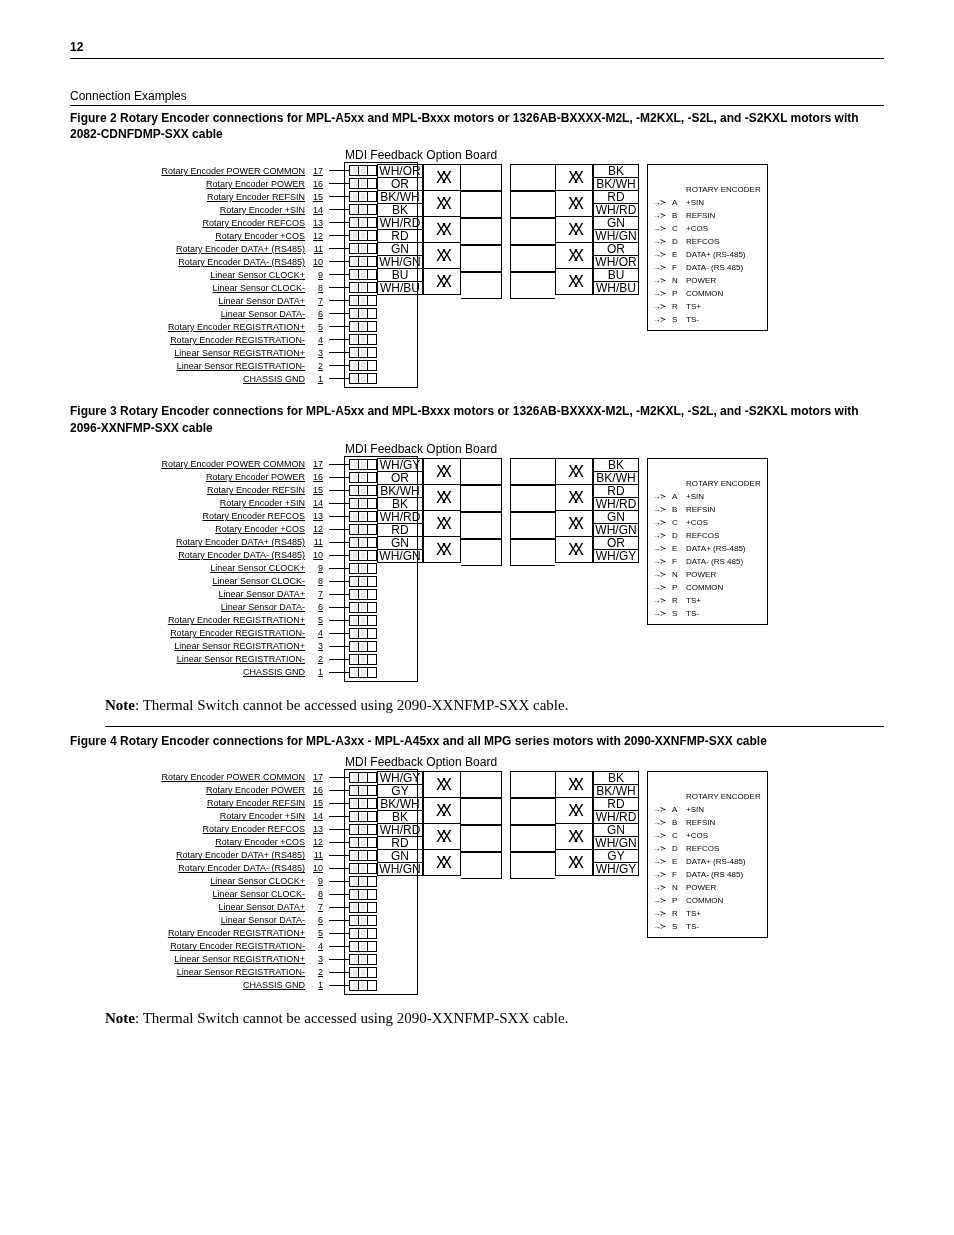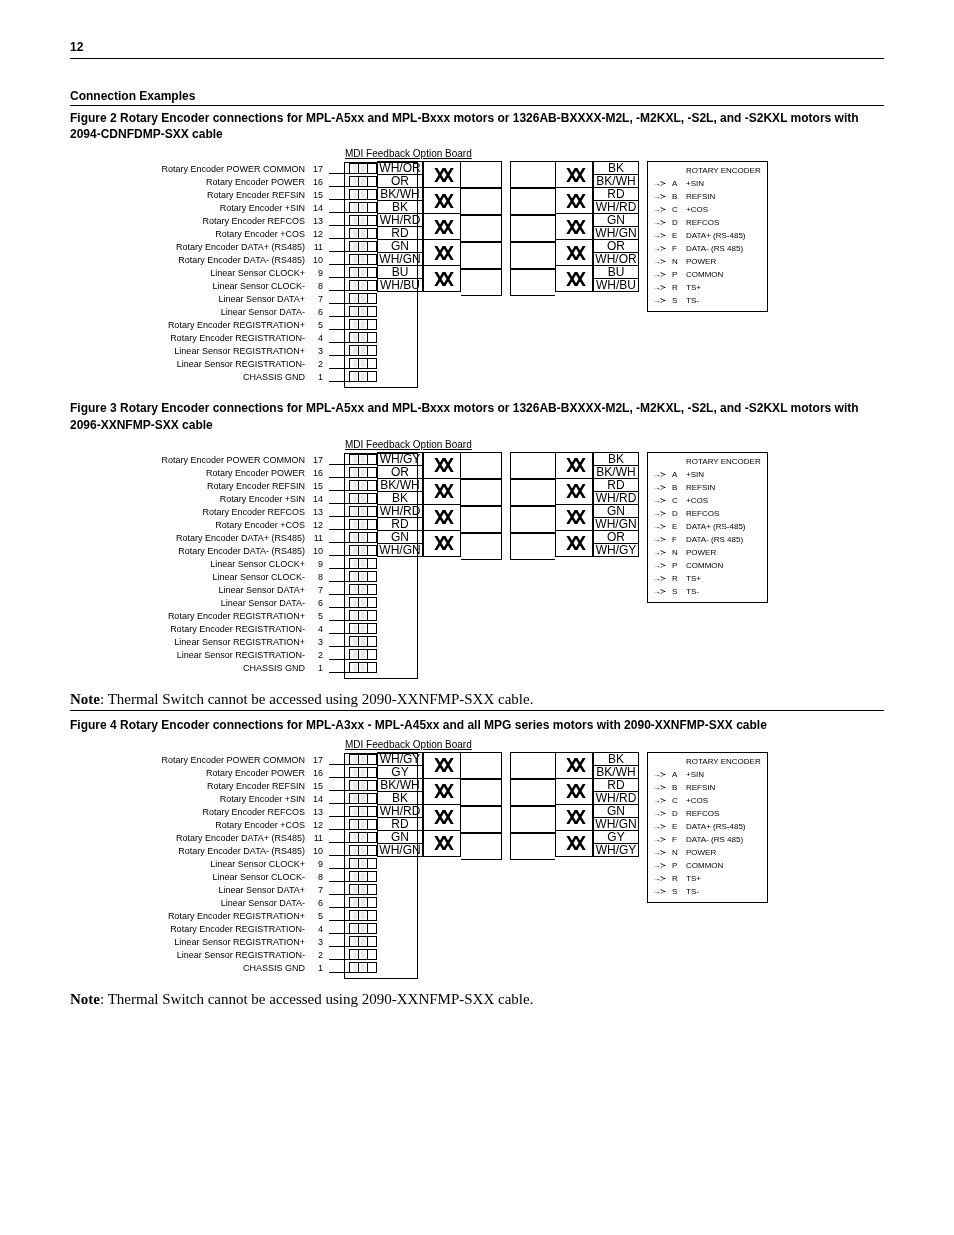--- a/index.html
+++ b/index.html
@@ -16,57 +16,58 @@
     padding-bottom: 4px;
     margin-bottom: 30px;
     display: flex;
     align-items: baseline;
     gap: 18px;
   }
   .page-num { font-size: 12px; font-weight: bold; }
   .doc-title { font-size: 12px; }
   .section-title {
     font-size: 12px;
-    font-weight: bold;
+    font-weight: normal;
     border-bottom: 1px solid #000;
     padding-bottom: 2px;
     margin-bottom: 4px;
   }
   .figure-caption {
     font-size: 12px;
     font-weight: bold;
     margin-bottom: 6px;
     line-height: 1.35;
   }
   .note-line {
     font-family: "Times New Roman", serif;
     font-size: 15px;
     margin-top: 10px;
     margin-bottom: 6px;
     border-bottom: 1px solid #000;
-    padding-bottom: 2px;
+    padding-bottom: 12px;
+    margin-left: 35px;
   }
   .note-line b { font-weight: bold; }
 
   .diagram {
     position: relative;
     width: 780px;
     margin: 0 auto 18px auto;
     font-size: 9px;
   }
   .diagram .mdi-title {
-    font-size: 10px;
+    font-size: 12px;
     margin-left: 258px;
     margin-bottom: 2px;
-    text-decoration: underline;
   }
   .dg-row {
     display: flex;
-    align-items: flex-end;
+    align-items: center;
     height: 13px;
+    text-decoration: underline;
   }
   .pin-label { width: 218px; text-align: right; padding-right: 4px; white-space: nowrap; }
   .pin-num   { width: 14px;  text-align: right; padding-right: 6px; }
   .pin-stub  { width: 20px; border-top: 1px solid #000; height:0; margin-top:0; }
   .tb {
     width: 26px; height: 9px;
     border: 1px solid #000;
     background: linear-gradient(to right,#fff 0 20%, transparent 20% 80%, #fff 80% 100%),
                 linear-gradient(to right,#000 0 1px, transparent 1px 8px, #000 8px 9px, transparent 9px 17px, #000 17px 18px, transparent 18px);
     position: relative;
@@ -85,37 +86,37 @@
   .wire-col .wire-cell:first-child { border-top: 1px solid #000; }
 
   .pair-col { display:flex; flex-direction: column; }
   .pair-cell {
     width: 36px; height: 25px;
     border: 1px solid #000;
     border-top: none;
     display:flex; align-items:center; justify-content:center;
   }
   .pair-col .pair-cell:first-child{ border-top:1px solid #000; }
-  .pair-x { font-family: monospace; font-size: 20px; letter-spacing:-4px;font-weight:bold; }
+  .pair-x { font-family: monospace; font-size: 16px; letter-spacing:-4px; }
 
   .mid-gap {
     display: flex; flex-direction: column;
   }
   .mid-line {
     height: 25px; border-top:1px solid #000; border-bottom:1px solid #000;
     border-right: none; width: 94px;
     position: relative;
   }
   .mid-line:first-child{ }
   .mid-line .sep { position:absolute; left:40px; top:-1px; bottom:-1px; width:8px; background:#fff; border-left:1px solid #000; border-right:1px solid #000;}
 
   
   .enc-box {
     border: 1px solid #000;
-    padding: 4px 6px 4px 2px;
+    padding: 20px 6px 4px 2px;
     font-size: 8px;
     margin-left: 8px;
   }
   .enc-title { text-align: left; font-size: 8px; margin-bottom: 2px; padding-left:36px;}
   .enc-row { display:flex; align-items:center; height: 13px; gap:4px;}
   .enc-arrow { width:18px; text-align:center; letter-spacing:-1px;}
   .enc-pin { width: 10px; }
   .enc-lbl { white-space: nowrap; }
 
   .board-box {
@@ -133,21 +134,21 @@
 </style>
 </head>
 <body>
 
 <div class="header-line">
   <span class="page-num">12</span>
 </div>
 
 <div class="section-title">Connection Examples</div>
 
-<div class="figure-caption">Figure 2   Rotary Encoder connections for MPL-A5xx and MPL-Bxxx motors or 1326AB-BXXXX-M2L, -M2KXL, -S2L, and -S2KXL motors with 2094-CDNFDMP-SXX cable</div>
+<div class="figure-caption">Figure 2   Rotary Encoder connections for MPL-A5xx and MPL-Bxxx motors or 1326AB-BXXXX-M2L, -M2KXL, -S2L, and -S2KXL motors with 2082-CDNFDMP-SXX cable</div>
 <div class="diagram">
   <div class="mdi-title">MDI Feedback Option Board</div>
   <div class="top-bundle">
     <div class="left-block" id="pins-f2">
         <div class="dg-row">
           <div class="pin-label">Rotary Encoder POWER COMMON</div>
           <div class="pin-num">17</div>
           <div class="pin-stub"></div>
           <div class="tb"></div>
         </div>

